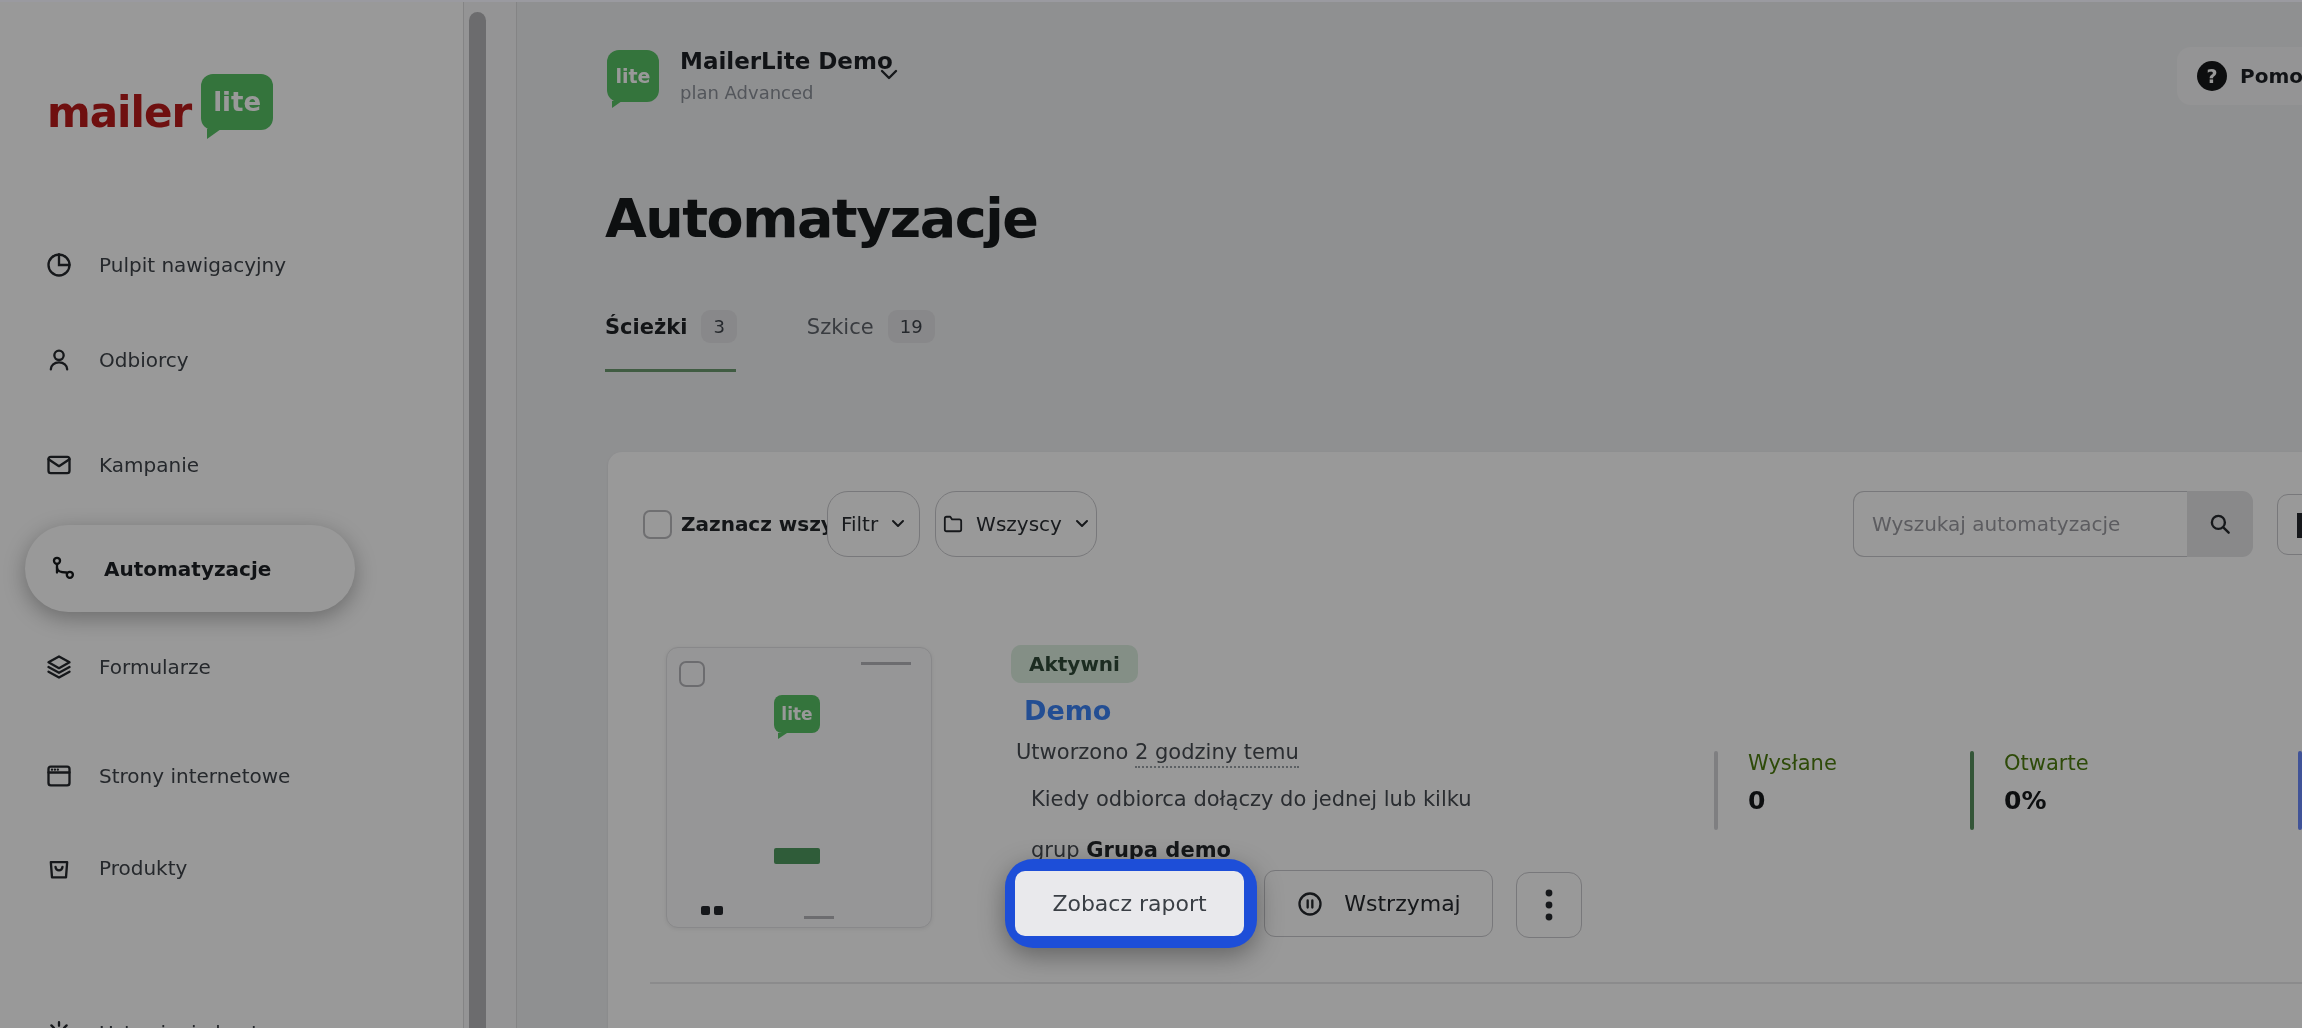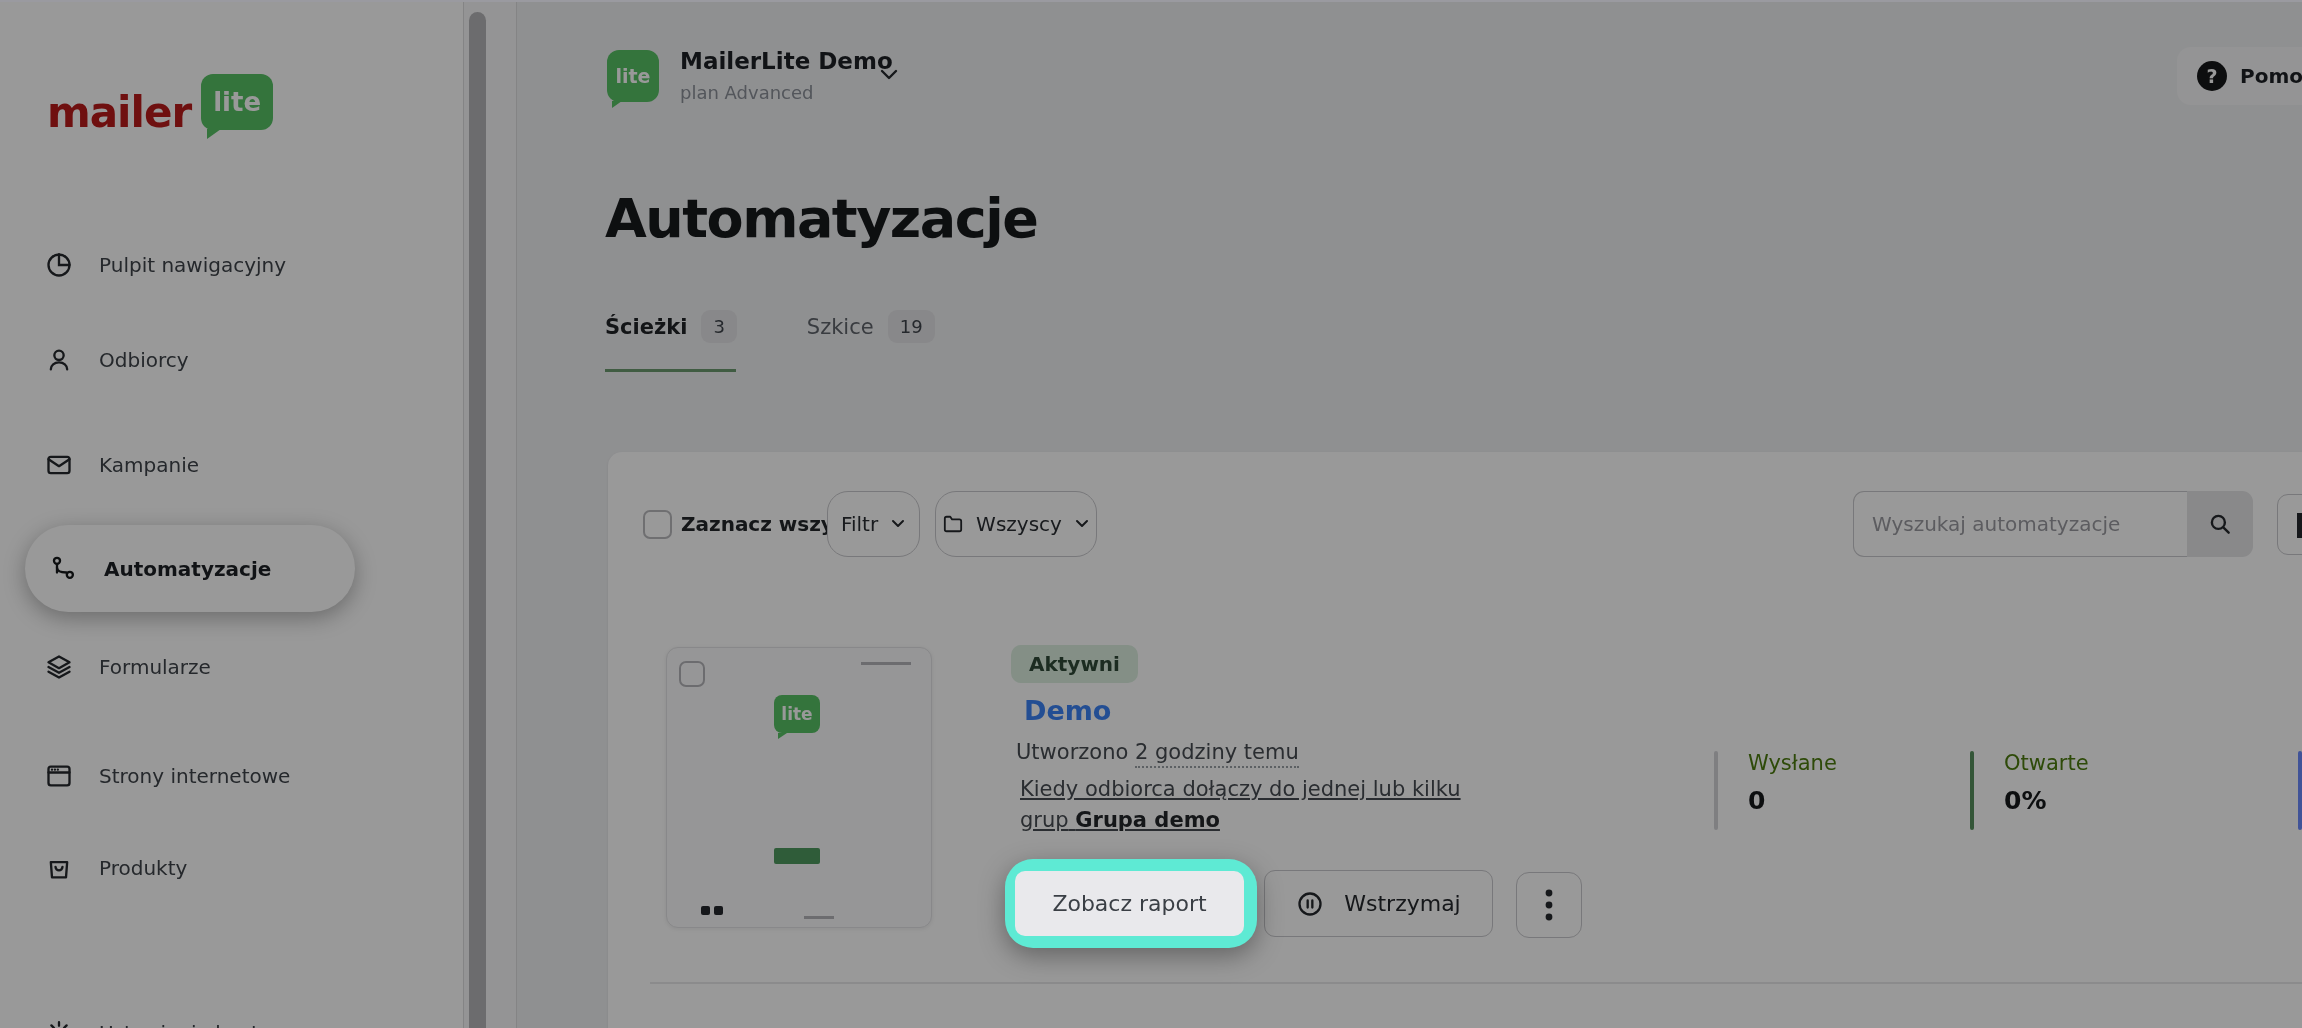--- a/index.html
+++ b/index.html
@@ -90,24 +90,24 @@
   .th-btn      { position:absolute; left:107px; top:200px; width:46px; height:16px; background:#4f9a5f; border-radius:2px; }
   .th-soc1     { position:absolute; left:34px; top:258px; width:9px; height:9px; background:#26292d; border-radius:2px; }
   .th-soc2     { position:absolute; left:47px; top:258px; width:9px; height:9px; background:#26292d; border-radius:2px; }
   .th-line-b   { position:absolute; left:137px; top:268px; width:30px; height:3px; background:#b5b5b9; }
 
   .status-badge { position:absolute; left:403px; top:193px; background:#dcefe0; color:#2f4a38; font-size:20px; font-weight:700;
                   padding:7px 18px; border-radius:10px; }
   .auto-name { position:absolute; left:416px; top:243px; font-size:27px; font-weight:700; color:#3b82f6; }
   .auto-created { position:absolute; left:408px; top:288px; font-size:21px; color:#474c52; }
   .dotted { border-bottom:2px dotted #9aa0a6; padding-bottom:2px; }
-  .auto-trigger { position:absolute; left:412px; top:322px; width:465px; font-size:21px; color:#474c52; line-height:31px;text-decoration:underline; }
+  .auto-trigger { position:absolute; left:423px; top:322px; width:465px; font-size:21px; color:#474c52; line-height:51px; }
   .auto-trigger b { color:#24272b; }
 
-  .spot-ring { position:absolute; left:1005px; top:857px; width:252px; height:89px; background:#5eead4; border-radius:28px;
+  .spot-ring { position:absolute; left:1005px; top:857px; width:252px; height:89px; background:#1d4ed8; border-radius:28px;
                z-index:60; box-shadow:0 8px 26px rgba(0,0,0,0.35); }
   .report-btn { position:absolute; left:10px; top:12px; width:229px; height:65px; background:#e9e9ec; border:none;
                 border-radius:10px; font-size:22px; color:#3a3f45; cursor:pointer;
                 font-family:"DejaVu Sans","Liberation Sans",sans-serif; }
   .pause-btn { position:absolute; left:656px; top:418px; width:229px; height:67px; border:1px solid #c9c9cd; border-radius:11px;
                background:#fff; display:flex; align-items:center; justify-content:center; gap:20px;
                font-size:22px; color:#26292d; cursor:pointer; }
   .kebab-btn { position:absolute; left:908px; top:420px; width:66px; height:66px; border:1px solid #c9c9cd; border-radius:13px;
                background:#fff; display:flex; align-items:center; justify-content:center; cursor:pointer; }
   .row-divider { position:absolute; left:42px; top:530px; width:1700px; height:2px; background:#e8e8ea; }

